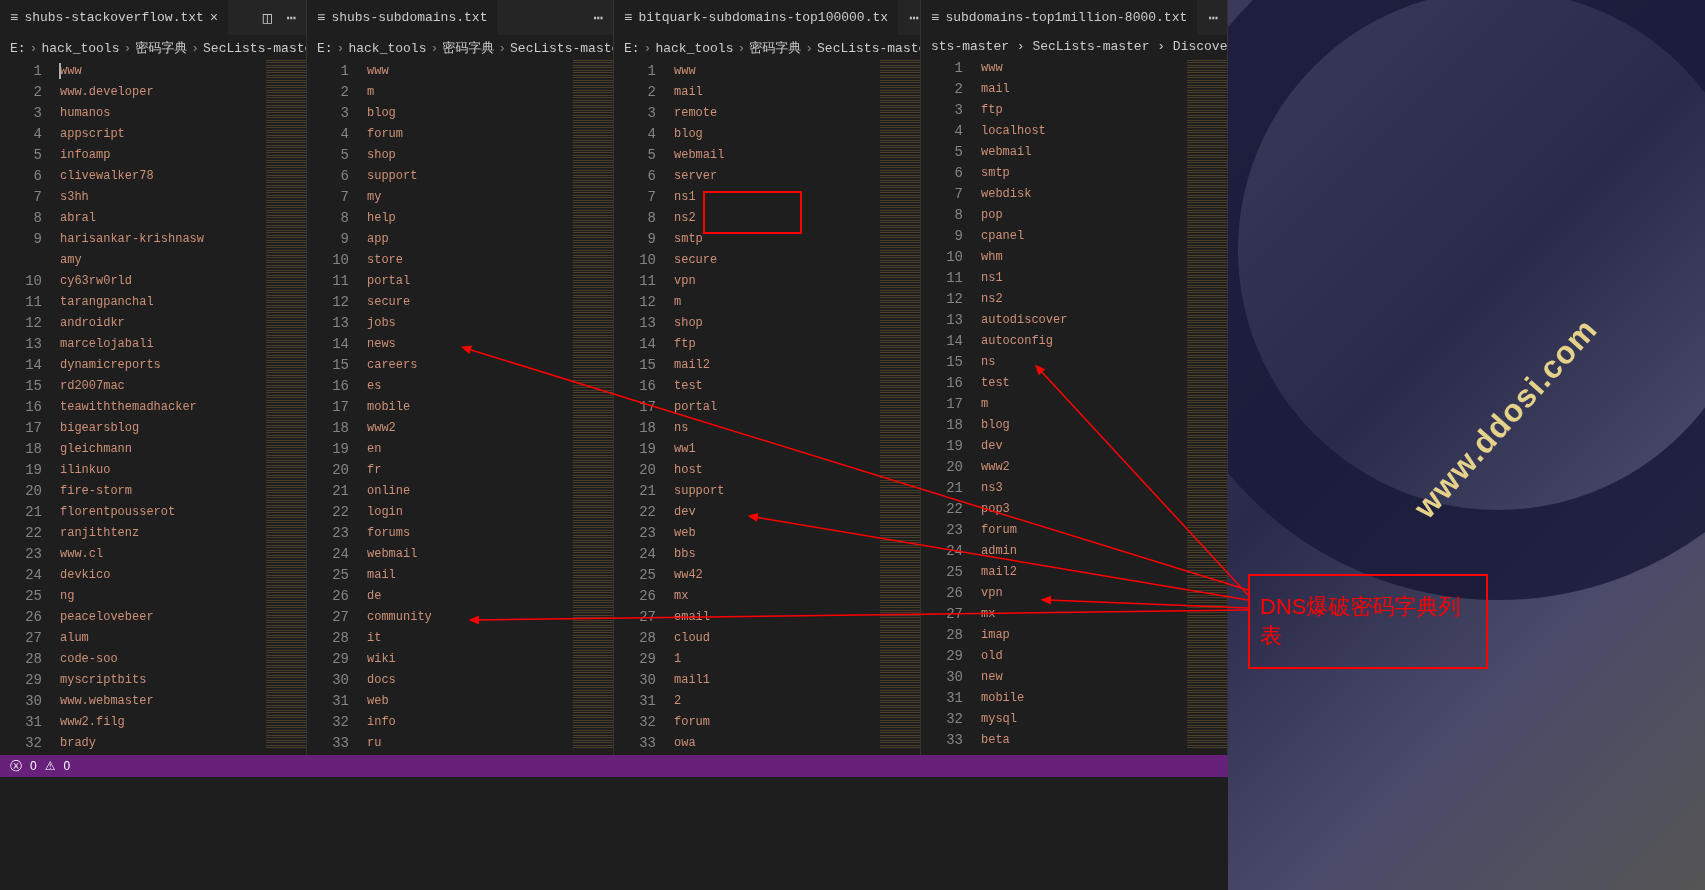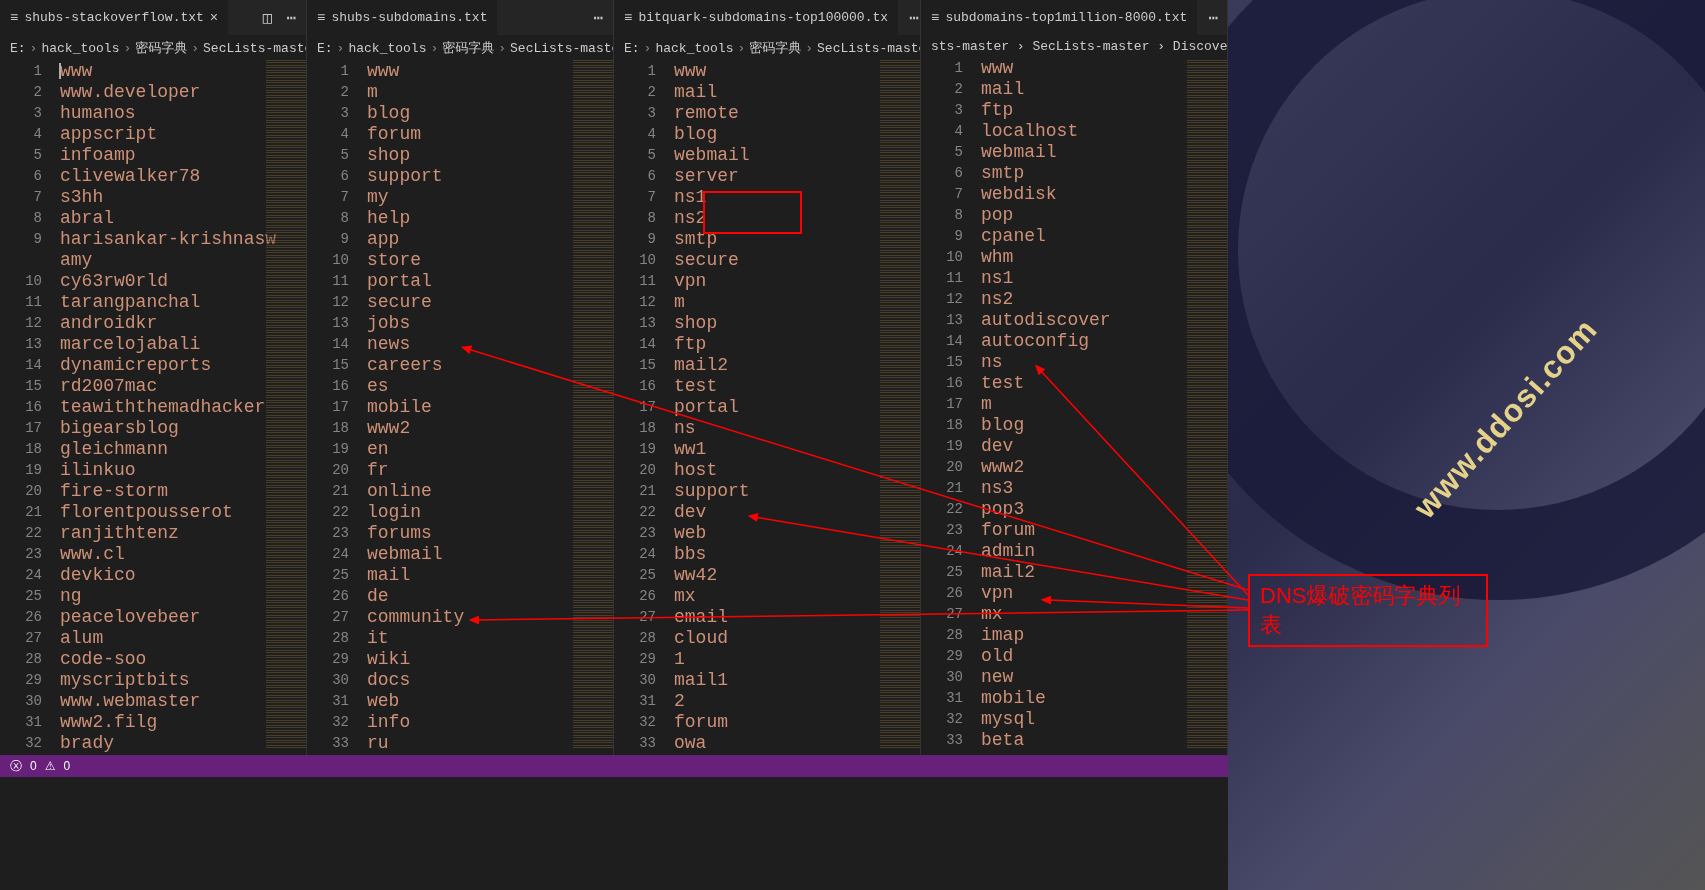--- a/index.html
+++ b/index.html
@@ -87,21 +87,21 @@
     width: 60px;
     text-align: right;
     color: #858585;
     font-size: 14px;
     line-height: 21px;
     padding-right: 18px;
   }
   .code {
     flex: 1;
     color: #ce9178;
-    font-size: 18px;
+    font-size: 12px;
     line-height: 21px;
     white-space: pre;
   }
   .code div { color: #ce9178; }
   .code .cursor-line { position: relative; }
   .code .cursor {
     position: absolute;
     left: -1px;
     top: 2px;
     width: 2px;
@@ -172,21 +172,21 @@
   }
   .annotation-box {
     position: absolute;
     top: 574px;
     left: 1248px;
     width: 240px;
     border: 2px solid #ff0000;
     color: #ff0000;
     font-size: 22px;
     font-family: 'Microsoft YaHei', sans-serif;
-    padding: 6px 10px;
+    padding: 17px 10px;
     background: rgba(0,0,0,0.05);
     line-height: 1.3;
   }
   .red-box-ns {
     position: absolute;
     border: 2px solid #ff0000;
     top: 191px;
     left: 703px;
     width: 99px;
     height: 43px;

